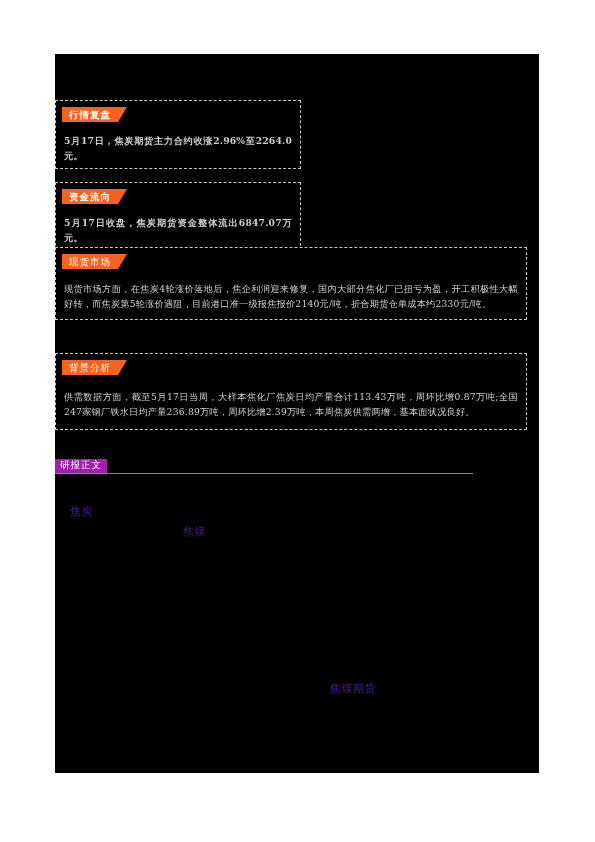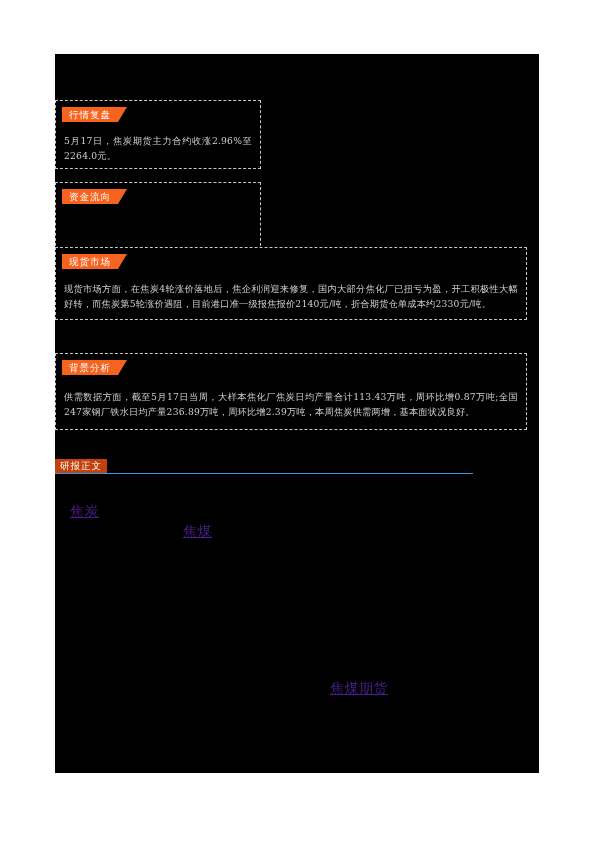--- a/index.html
+++ b/index.html
@@ -27,21 +27,21 @@
   }
 
   
   .card {
     position: absolute;
     border: 1px dashed #c8c8c8;
     box-sizing: border-box;
     background: #000000;
   }
 
-  .card-narrow { width: 206px; }
+  .card-narrow { width: 246px; font-weight: bold; }
   .card-wide   { width: 472px; }
 
   
   .tag-orange {
     position: absolute;
     left: 6px;
     top: 6px;
     height: 15px;
     background: #f5631e;
     color: #ffffff;
@@ -74,63 +74,63 @@
     left: 0px;
     top: 405px;
     width: 418px;
     height: 18px;
   }
   .tag-blue {
     position: absolute;
     left: 0;
     top: 0;
     height: 14px;
-    background: #c2410c;
+    background: #a21caf;
     color: #ffffff;
     font-size: 9.5px;
     line-height: 14px;
     padding: 0 5px;
     letter-spacing: 1px;
     white-space: nowrap;
-    font-family: Liberation Sans, sans-serif;
+    font-family: Liberation Mono, monospace;
   }
   .rule-blue {
     position: absolute;
     left: 0;
     top: 14px;
     width: 418px;
     height: 1px;
     background: #3399ee;
   }
 
   
   .doc-link {
     position: absolute;
     color: #4b1e8c;
-    font-size: 14px;
+    font-size: 11px;
     line-height: 13px;
-    text-decoration: underline;
     letter-spacing: 0.5px;
     white-space: nowrap;
     font-family: "DejaVu Serif", "Liberation Serif", serif;
     cursor: pointer;
   }
 </style>
 </head>
 <body>
 
 <div id="article-canvas">
 
   <div class="card card-narrow" style="left:0px; top:46px; height:69px;">
     <div class="tag-orange">行情复盘</div>
     <div class="card-body" style="top:32px;">5月17日，焦炭期货主力合约收涨2.96%至2264.0元。</div>
   </div>
 
   <div class="card card-narrow" style="left:0px; top:128px; height:69px;">
     <div class="tag-orange">资金流向</div>
+    <div class="card-body" style="top:32px;">5月17日收盘，焦炭期货资金整体流出6847.07万元。</div>
   </div>
 
   <div class="card card-wide" style="left:0px; top:193px; height:73px;">
     <div class="tag-orange">现货市场</div>
     <div class="card-body" style="top:33px;">现货市场方面，在焦炭4轮涨价落地后，焦企利润迎来修复，国内大部分焦化厂已扭亏为盈，开工积极性大幅好转，而焦炭第5轮涨价遇阻，目前港口准一级报焦报价2140元/吨，折合期货仓单成本约2330元/吨。</div>
   </div>
 
   <div class="card card-wide" style="left:0px; top:299px; height:77px;">
     <div class="tag-orange">背景分析</div>
     <div class="card-body" style="top:35px;">供需数据方面，截至5月17日当周，大样本焦化厂焦炭日均产量合计113.43万吨，周环比增0.87万吨;全国247家钢厂铁水日均产量236.89万吨，周环比增2.39万吨，本周焦炭供需两增，基本面状况良好。</div>

